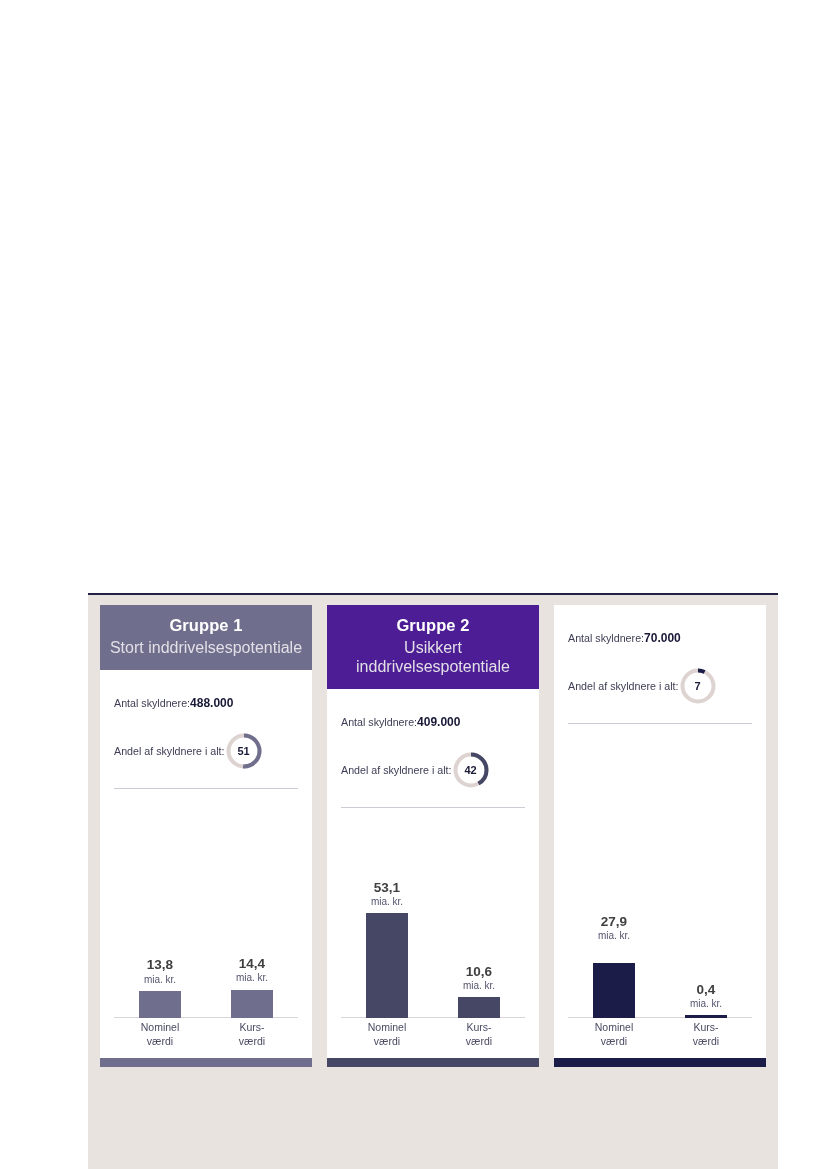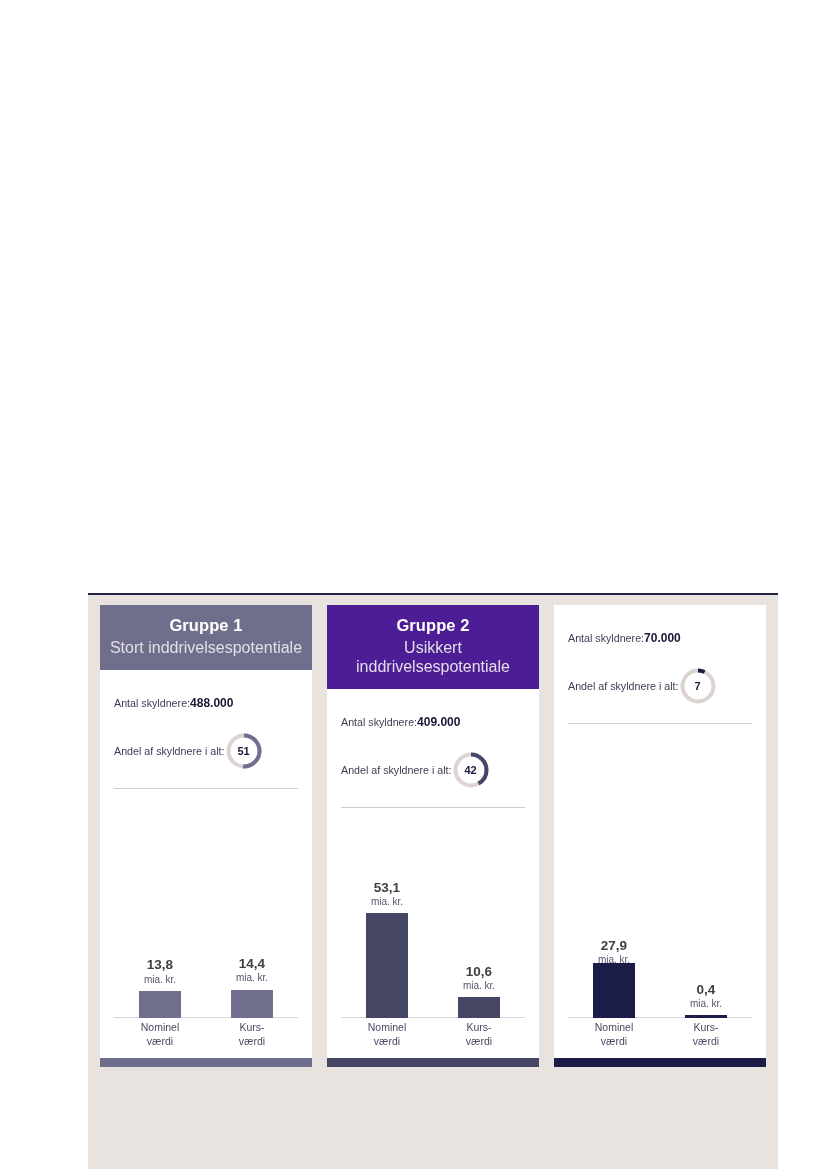--- a/index.html
+++ b/index.html
@@ -385,21 +385,21 @@
             </svg>
             <span class="donut-value">7</span>
           </span>
         </div>
         <div class="divider"></div>
         <div class="chart">
           <div class="plot">
             <div class="axis-line"></div>
             <div class="bar-slot s0">
               <div class="bar" style="height: 55.1695px; background: rgb(28, 28, 72);"></div>
-              <div class="bar-label" style="bottom: 53px; margin-top: 11px;">
+              <div class="bar-label" style="bottom: 77px; margin-top: 11px;">
                 <div class="bar-num">27,9</div>
                 <div class="bar-unit">mia. kr.</div>
               </div>
             </div>
             <div class="bar-slot s1">
               <div class="bar" style="height: 3px; background: rgb(28, 28, 72);"></div>
               <div class="bar-label" style="bottom: 9px;">
                 <div class="bar-num">0,4</div>
                 <div class="bar-unit">mia. kr.</div>
               </div>

